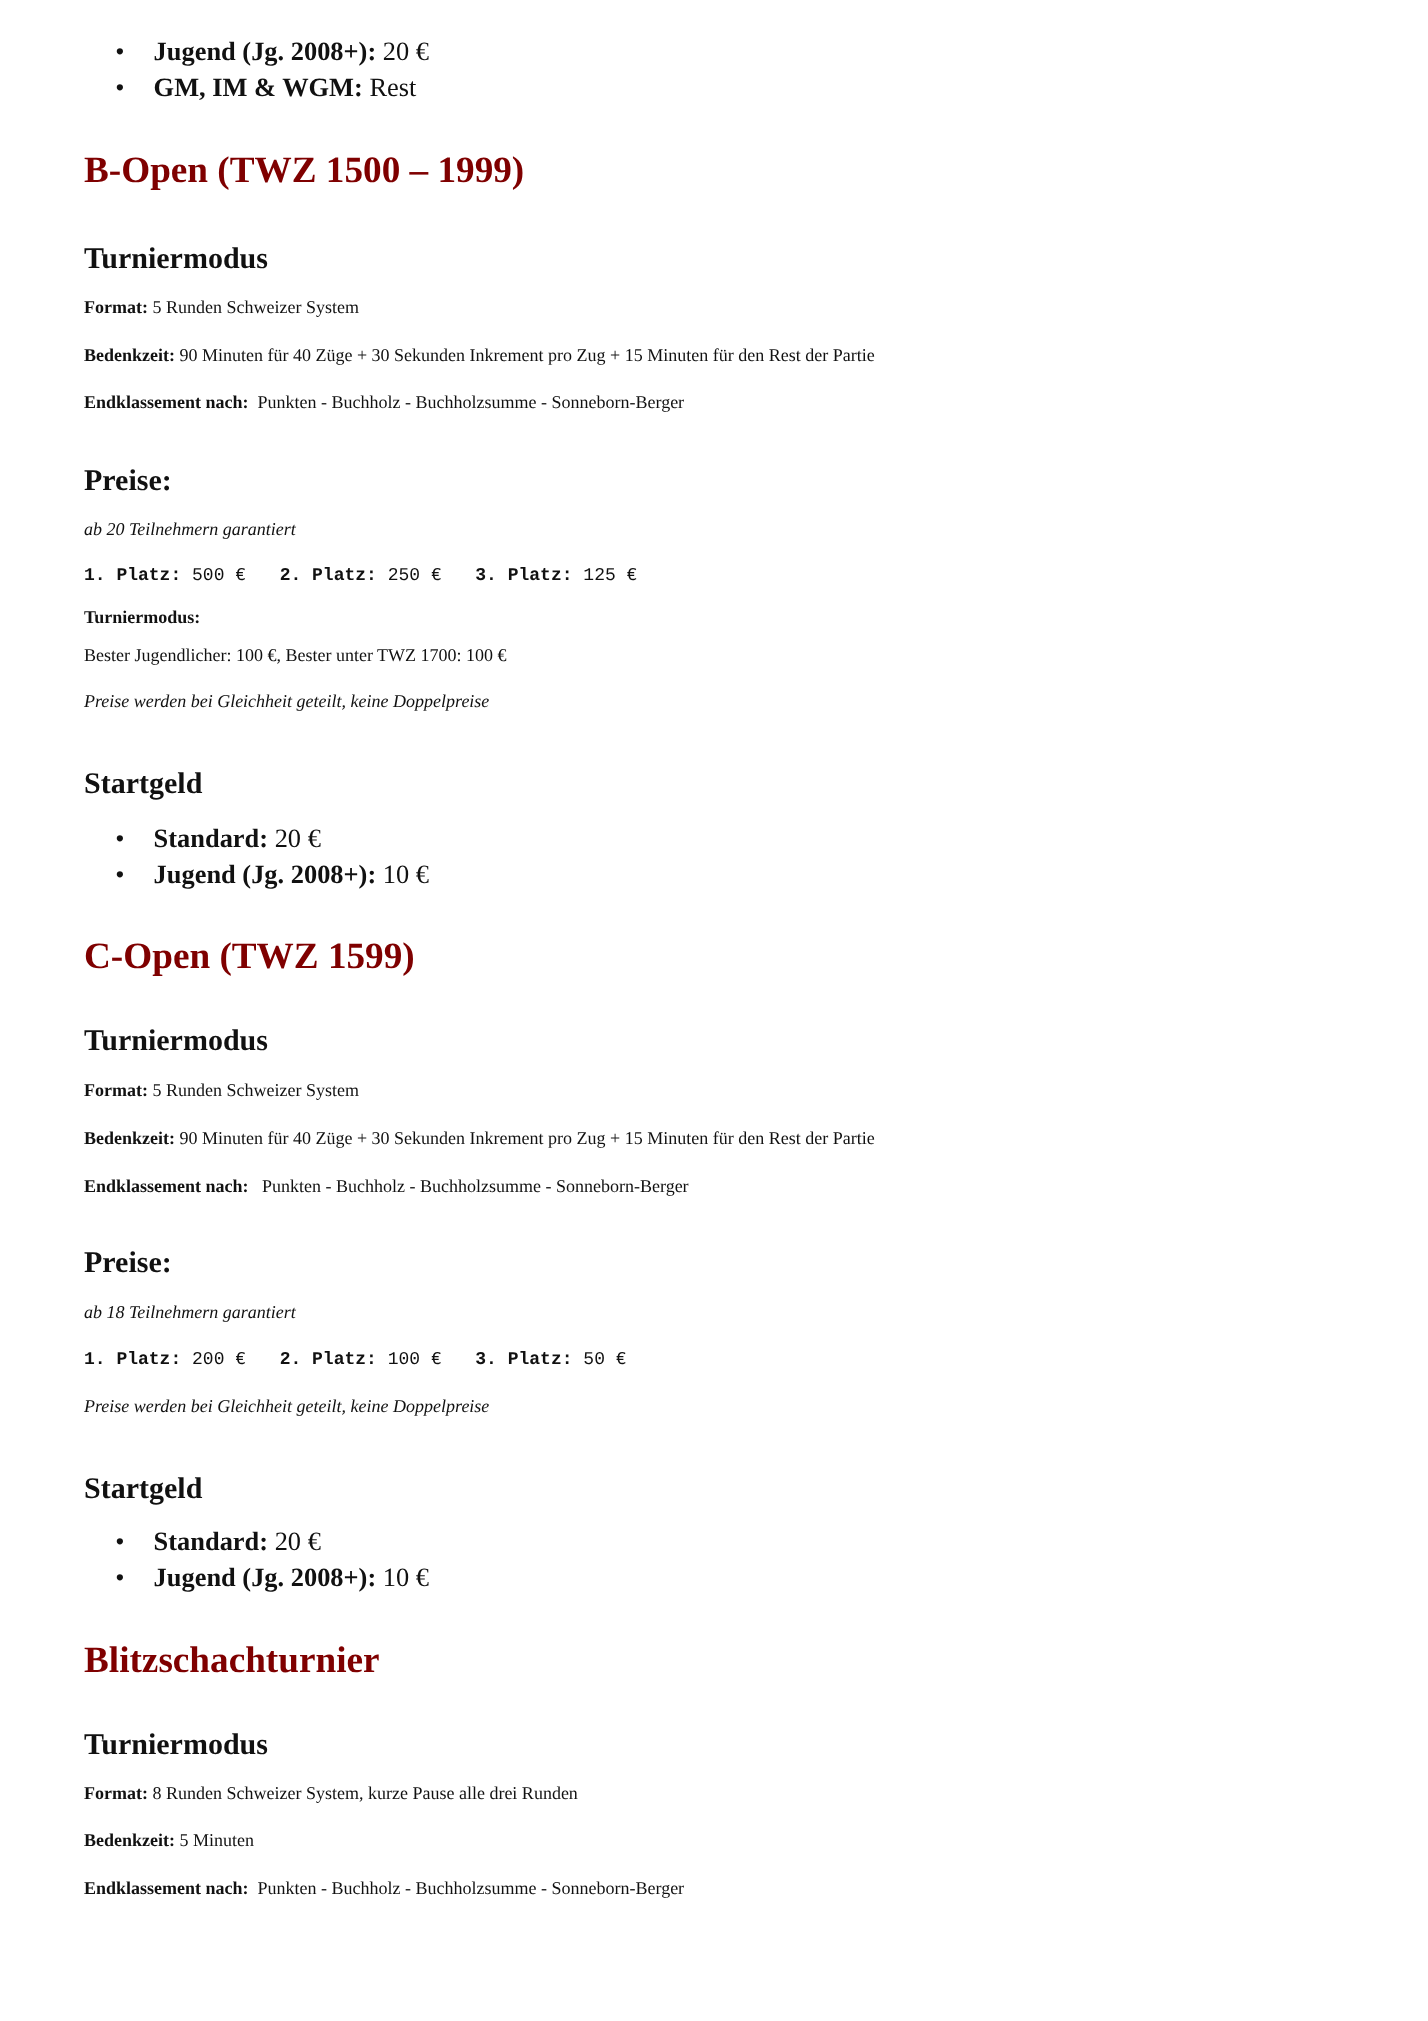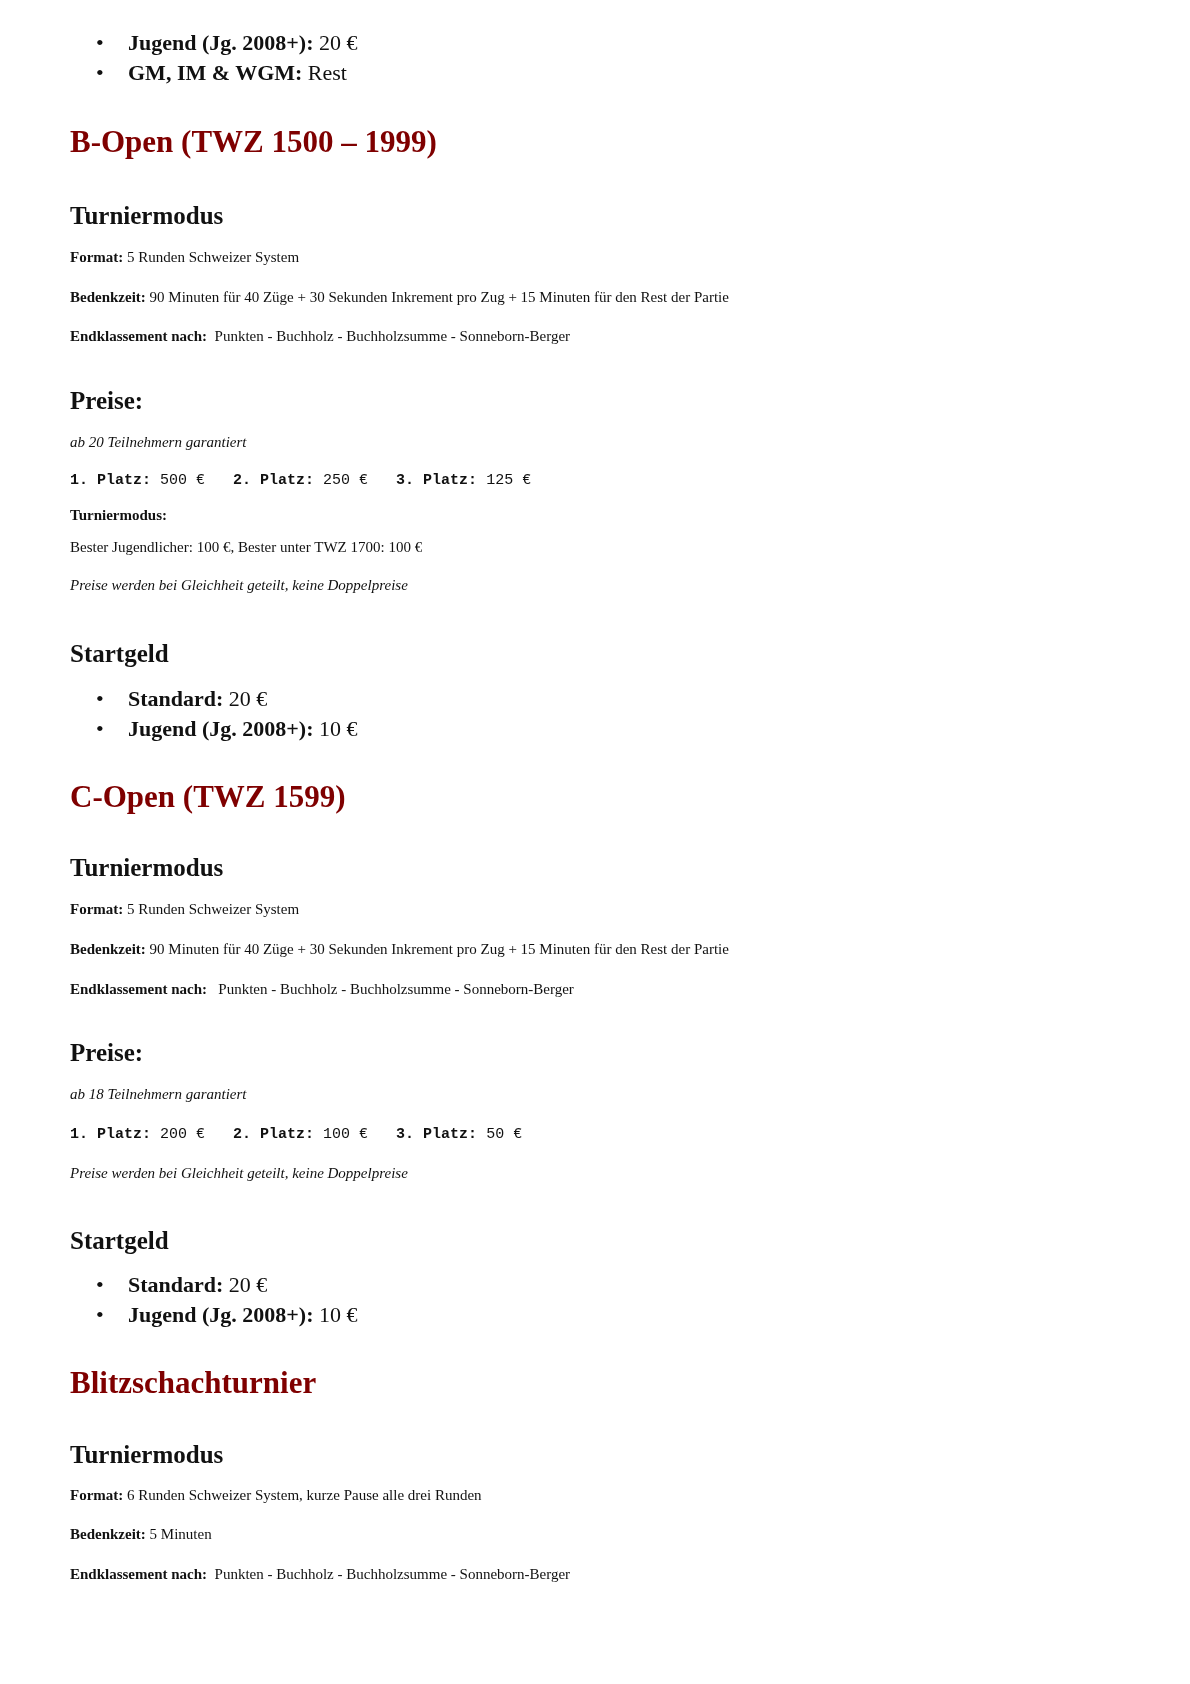--- a/index.html
+++ b/index.html
@@ -62,15 +62,15 @@
 <div class="abs body-text i" style="top:1160px;">Preise werden bei Gleichheit geteilt, keine Doppelpreise</div>
 
 <div class="abs h3" style="top:1226px;">Startgeld</div>
 <ul class="bullets" style="top:1272px;">
   <li><span class="dot">•</span><span class="b">Standard:</span> <span>20 €</span></li>
   <li><span class="dot">•</span><span class="b">Jugend (Jg. 2008+):</span> <span>10 €</span></li>
 </ul>
 
 <div class="abs h2" style="top:1365px;">Blitzschachturnier</div>
 <div class="abs h3" style="top:1440px;">Turniermodus</div>
-<div class="abs body-text" style="top:1482px;"><span class="b">Format:</span> <span>6 Runden Schweizer System, kurze Pause alle drei Runden</span></div>
+<div class="abs body-text" style="top:1482px;"><span class="b">Format:</span> <span>8 Runden Schweizer System, kurze Pause alle drei Runden</span></div>
 <div class="abs body-text" style="top:1521px;"><span class="b">Bedenkzeit:</span> <span>5 Minuten</span></div>
 <div class="abs body-text" style="top:1561px;"><span class="b">Endklassement nach:</span>&nbsp; <span>Punkten - Buchholz - Buchholzsumme - Sonneborn-Berger</span></div>
 
 </body></html>

